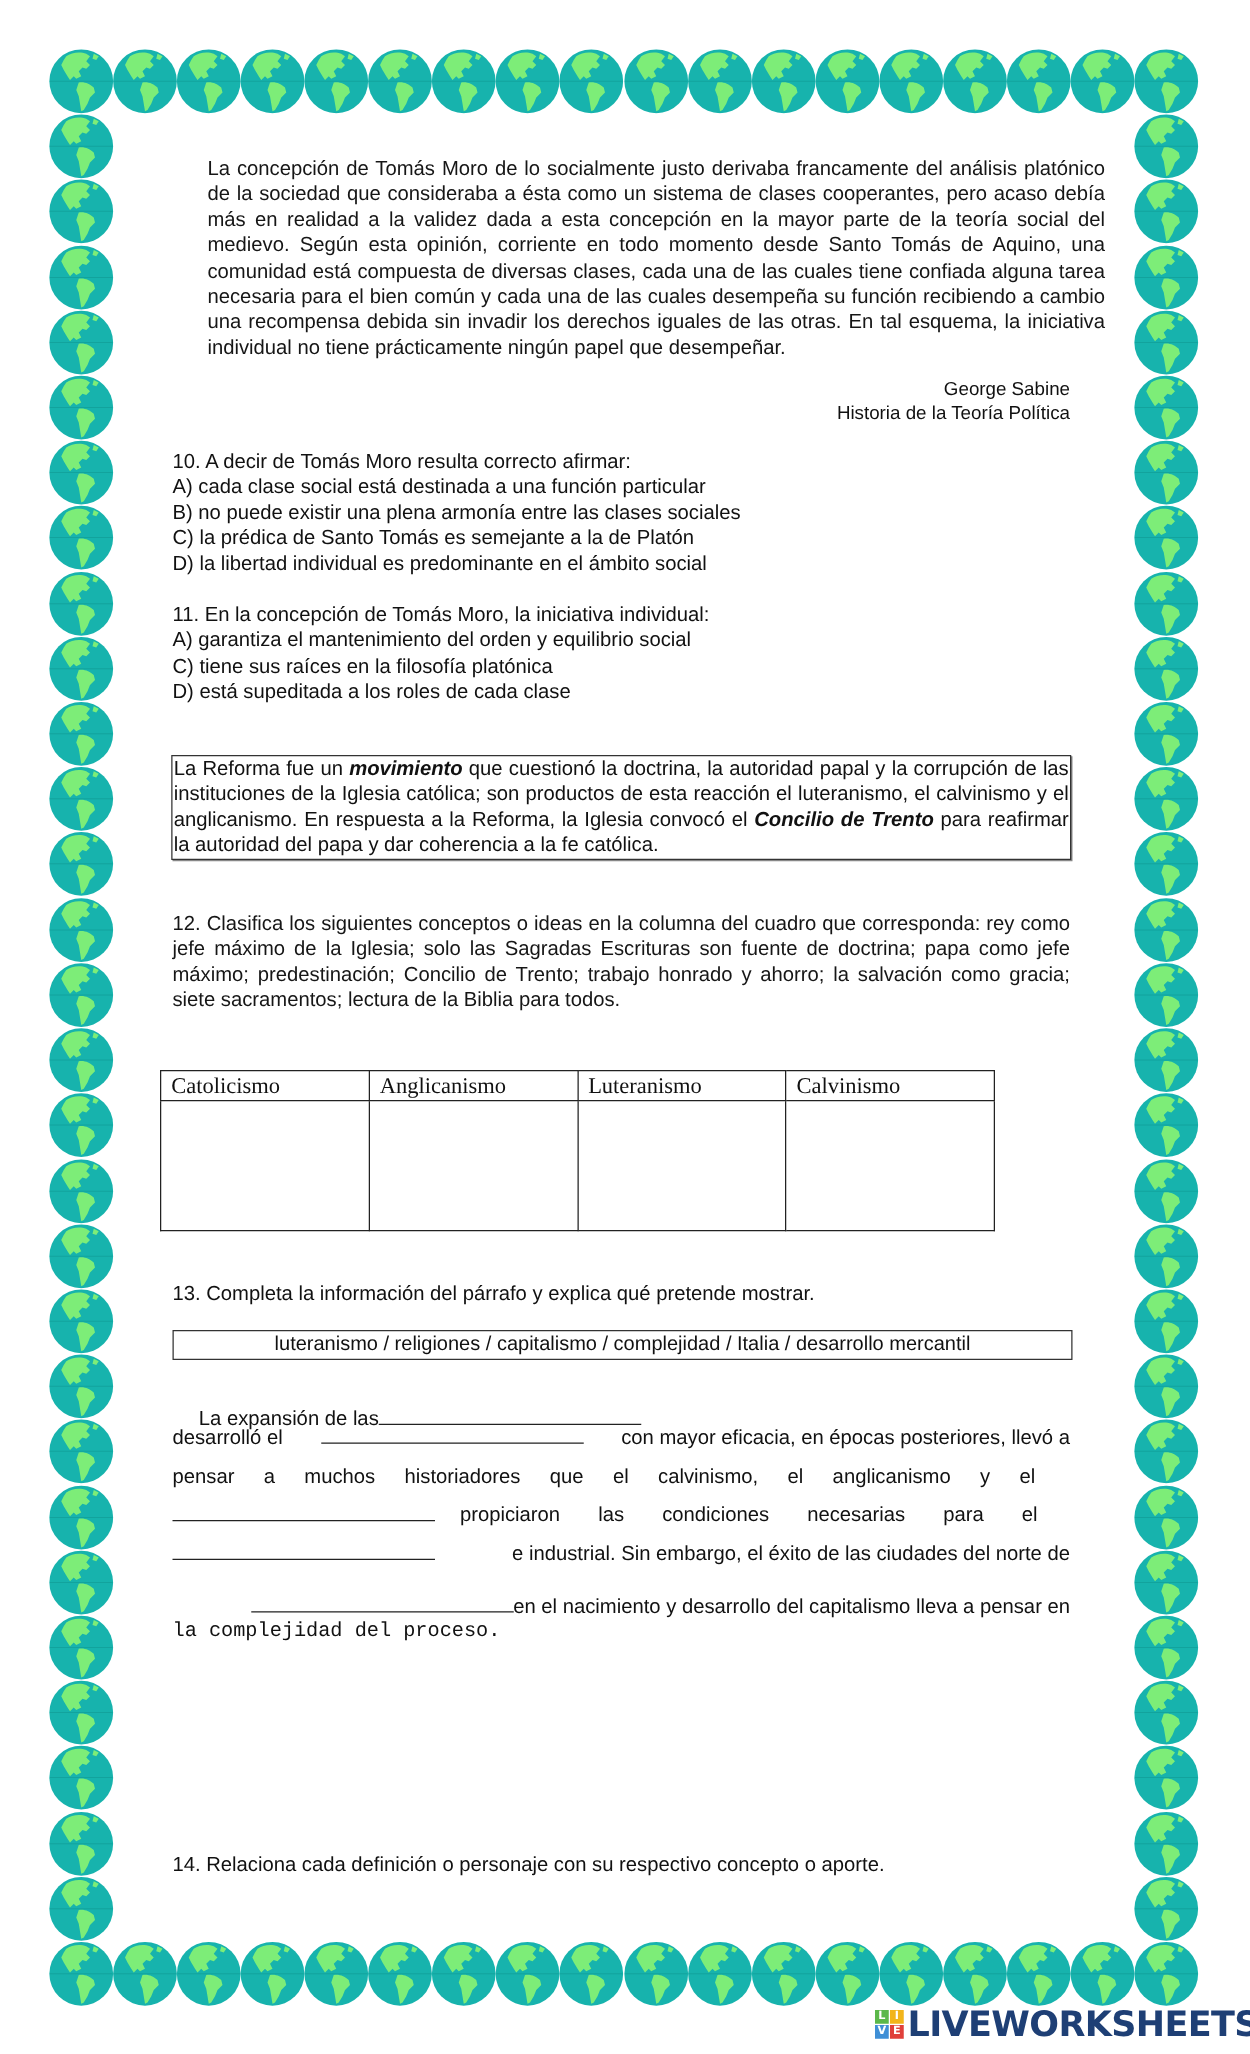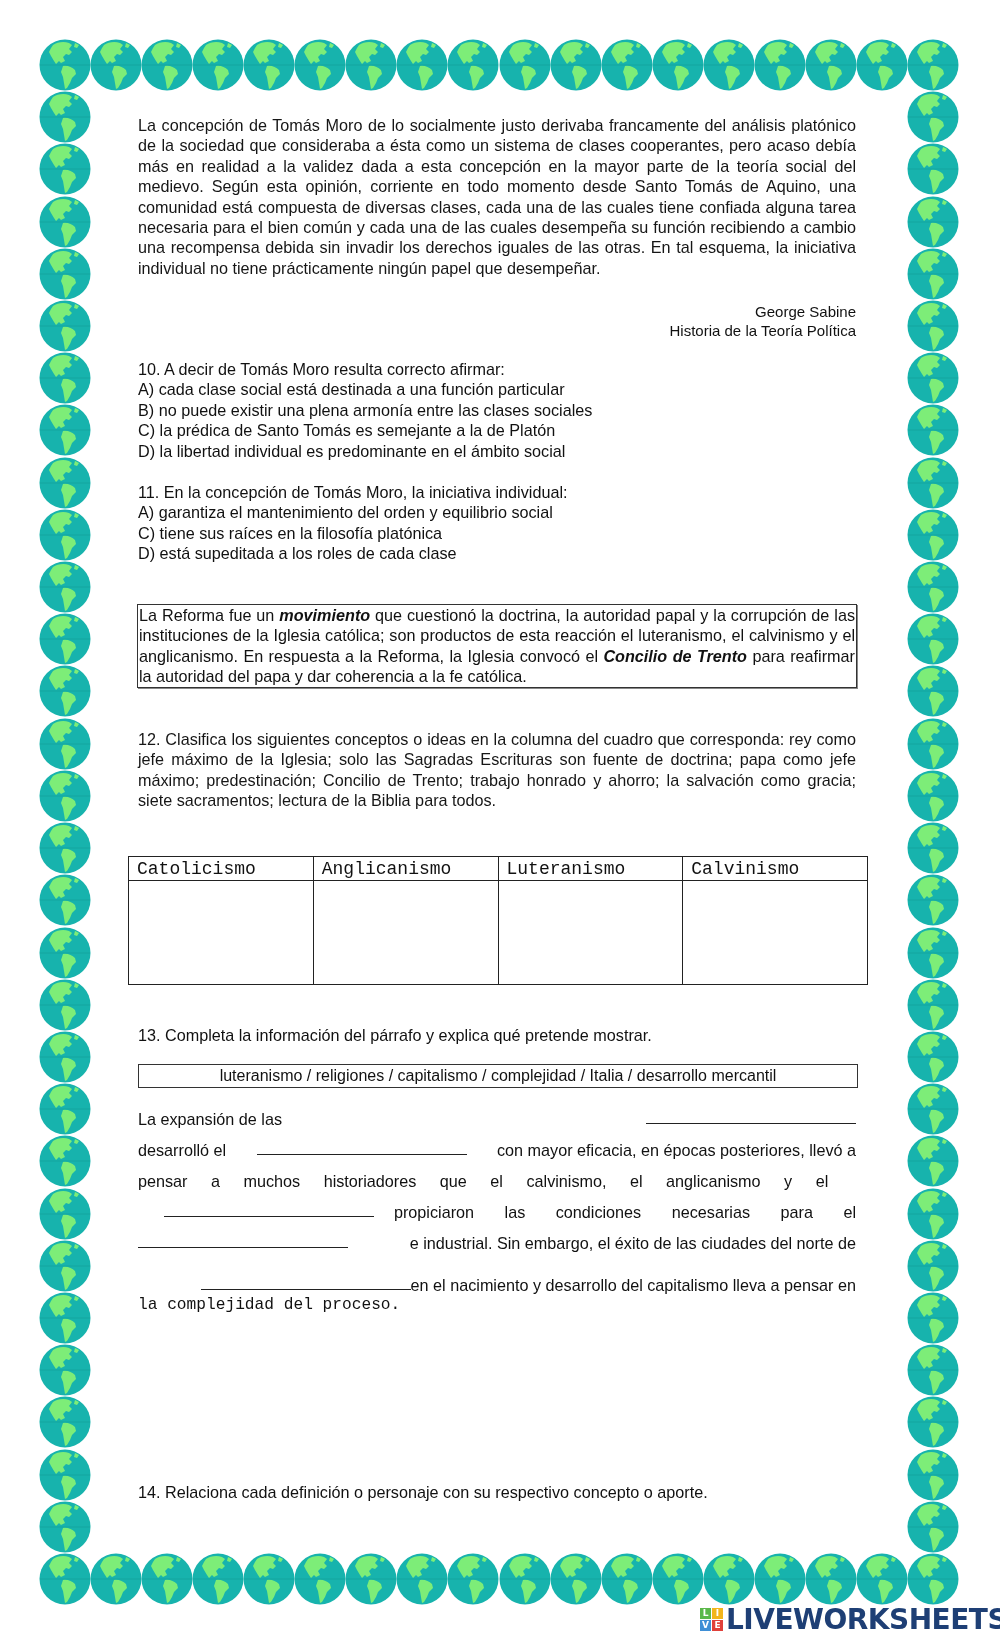--- a/index.html
+++ b/index.html
@@ -6,22 +6,22 @@
   body { width:1000px; height:1643px; position:relative; overflow:hidden;
          font-family:"Liberation Sans", sans-serif; color:#111; }
   .globe { position:absolute; width:52px; height:52px; }
   .content { position:absolute; left:138px; width:718px; font-size:16.2px; line-height:20.4px; color:#161616; }
   .just { text-align:justify; }
   .attr { position:absolute; right:144px; text-align:right; font-size:15px; line-height:19px; }
   .q { position:absolute; left:138px; font-size:16.2px; line-height:20.4px; }
   .reforma { position:absolute; left:137px; top:604px; width:716px; border:1.3px solid #333; box-shadow:1px 1px 0 #888;
              font-size:16.2px; line-height:20.4px; text-align:justify; padding:0 1px; }
   .reforma b { font-style:italic; }
-  table.cls { position:absolute; left:128px; top:856px; width:740px; border-collapse:collapse;
-              font-family:Liberation Mono, monospace; font-size:18px; }
+  table.cls { position:absolute; left:128px; top:856px; width:668px; border-collapse:collapse;
+              font-family:Liberation Serif, serif; font-size:18px; }
   table.cls th { font-weight:normal; text-align:left; border:1.3px solid #222; padding:1px 8px; height:21px; width:25%; }
   table.cls td { border:1.3px solid #222; height:101px; }
   .wordbox { position:absolute; left:138px; top:1064px; width:718px; height:22px; border:1.3px solid #333;
              text-align:center; font-size:16px; line-height:22px; }
   .fill { position:absolute; left:138px; width:718px; font-size:16.2px; }
   .fill .ln { position:absolute; left:0; width:718px; height:22px; line-height:22px; white-space:nowrap; display:flex; }
   .blank { display:inline-block; border-bottom:1px solid #222; height:15px; width:210px; }
   .logo { position:absolute; left:700px; top:1604px; height:30px; display:flex; align-items:center; }
   .logo .blocks { display:grid; grid-template-columns:11px 11px; grid-template-rows:11px 11px; gap:1px; margin-right:3px; }
   .logo .blocks span { font-family:"DejaVu Sans", sans-serif; font-weight:bold; font-size:9px; color:#fff;
@@ -315,21 +315,21 @@
       <use href="#globe"></use>
     </svg>
     <svg class="globe" viewBox="0 0 52 52" style="left: 39px; top: 1500.79px;">
       <use href="#globe"></use>
     </svg>
     <svg class="globe" viewBox="0 0 52 52" style="left: 907px; top: 1500.79px;">
       <use href="#globe"></use>
     </svg>
   </div>
 
-<div class="content just" style="top:115px;">
+<div class="content just" style="top:125px;margin-left:28px;">
   <span>La concepción de Tomás Moro de lo socialmente justo derivaba francamente del análisis platónico de la sociedad que consideraba a ésta como un sistema de clases cooperantes, pero acaso debía más en realidad a la validez dada a esta concepción en la mayor parte de la teoría social del medievo. Según esta opinión, corriente en todo momento desde Santo Tomás de Aquino, una comunidad está compuesta de diversas clases, cada una de las cuales tiene confiada alguna tarea necesaria para el bien común y cada una de las cuales desempeña su función recibiendo a cambio una recompensa debida sin invadir los derechos iguales de las otras. En tal esquema, la iniciativa individual no tiene prácticamente ningún papel que desempeñar.</span>
 </div>
 <div class="attr" style="top:302px;">George Sabine</div>
 <div class="attr" style="top:321px;">Historia de la Teoría Política</div>
 
 <div class="q" style="top:359px;">
   <div>10. A decir de Tomás Moro resulta correcto afirmar:</div>
   <div>A) cada clase social está destinada a una función particular</div>
   <div>B) no puede existir una plena armonía entre las clases sociales</div>
   <div>C) la prédica de Santo Tomás es semejante a la de Platón</div>
@@ -365,33 +365,33 @@
       <td></td>
       <td></td>
     </tr>
   </tbody>
 </table>
 
 <div class="q" style="top:1025px;">13. Completa la información del párrafo y explica qué pretende mostrar.</div>
 <div class="wordbox">luteranismo / religiones / capitalismo / complejidad / Italia / desarrollo mercantil</div>
 
 <div class="fill" style="top:1108px;">
-  <div class="ln" style="top:0px; justify-content:space-between;">
+  <div class="ln" style="top:16px; margin-left:21px;">
     <span>La expansión de las</span>
     <span class="blank"></span>
   </div>
   <div class="ln" style="top:31px; justify-content:space-between;">
     <span>desarrolló el</span>
     <span class="blank"></span>
     <span>con mayor eficacia, en épocas posteriores, llevó a</span>
   </div>
   <div class="ln" style="top:62px; word-spacing:19px;">
     <span>pensar a muchos historiadores que el calvinismo, el anglicanismo y el</span>
   </div>
-  <div class="ln" style="top:93px; justify-content:flex-end;">
+  <div class="ln" style="top:93px; justify-content:flex-start;">
     <span class="blank"></span>
     <span style="word-spacing:26px; margin-left:20px;">propiciaron las condiciones necesarias para el</span>
   </div>
   <div class="ln" style="top:124px; justify-content:space-between;">
     <span class="blank"></span>
     <span>e industrial. Sin embargo, el éxito de las ciudades del norte de</span>
   </div>
   <div class="ln" style="top:166px; justify-content:flex-end;">
     <span class="blank"></span>
     <span>en el nacimiento y desarrollo del capitalismo lleva a pensar en</span>

